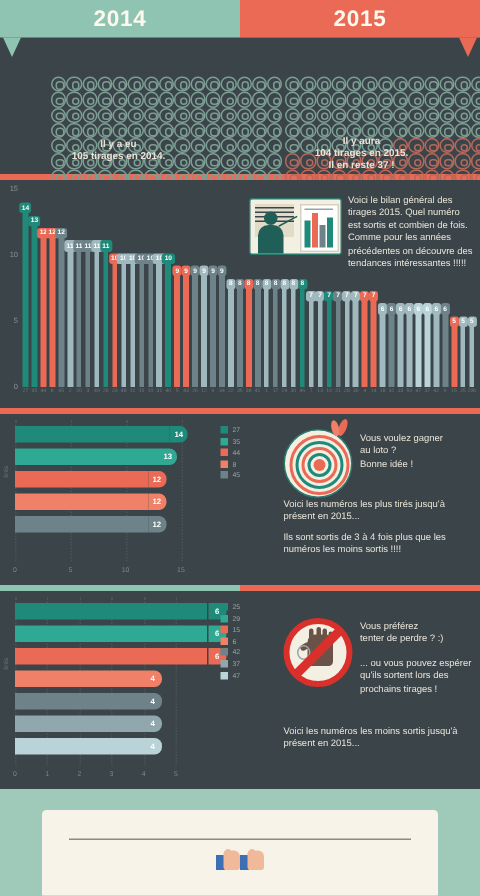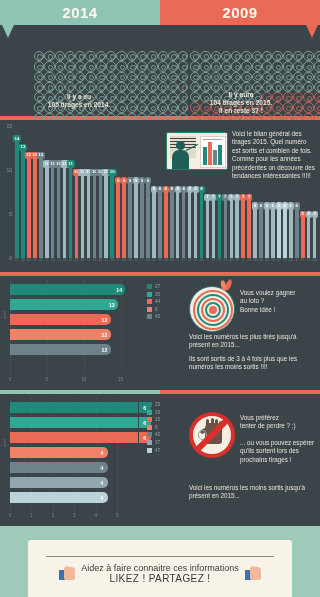--- a/index.html
+++ b/index.html
@@ -144,21 +144,21 @@
 </head>
 <body>
 
 <div class="page">
 
   <div class="header">
     <div class="half h-2014">
       <span class="yr">2014</span>
     </div>
     <div class="half h-2015">
-      <span class="yr">2009</span>
+      <span class="yr">2015</span>
     </div>
   </div>
 
   <div class="dark-top">
     <div class="notch left"></div>
     <div class="notch right"></div>
 
     <div class="grid-wrap" id="grid-left" style="left:34px; top:26px;">
         <div class="grid-row">
           <div class="dot"></div>
@@ -878,24 +878,20 @@
       <div class="url-row">
         <div class="url-line"></div>
         <div class="url-line"></div>
       </div>
       <div class="share-row">
         <div class="thumb">
           <div class="blue"></div>
             <div class="hand"></div>
             <div class="up"></div>
         </div>
-        <div class="share-tx">
-          <div class="share-l1">Aidez à faire connaitre ces informations</div>
-          <div class="share-l2">LIKEZ ! PARTAGEZ !</div>
-        </div>
         <div class="thumb">
           <div class="blue"></div>
             <div class="hand"></div>
             <div class="up"></div>
         </div>
       </div>
     </div>
   </div>
 
 </div>

